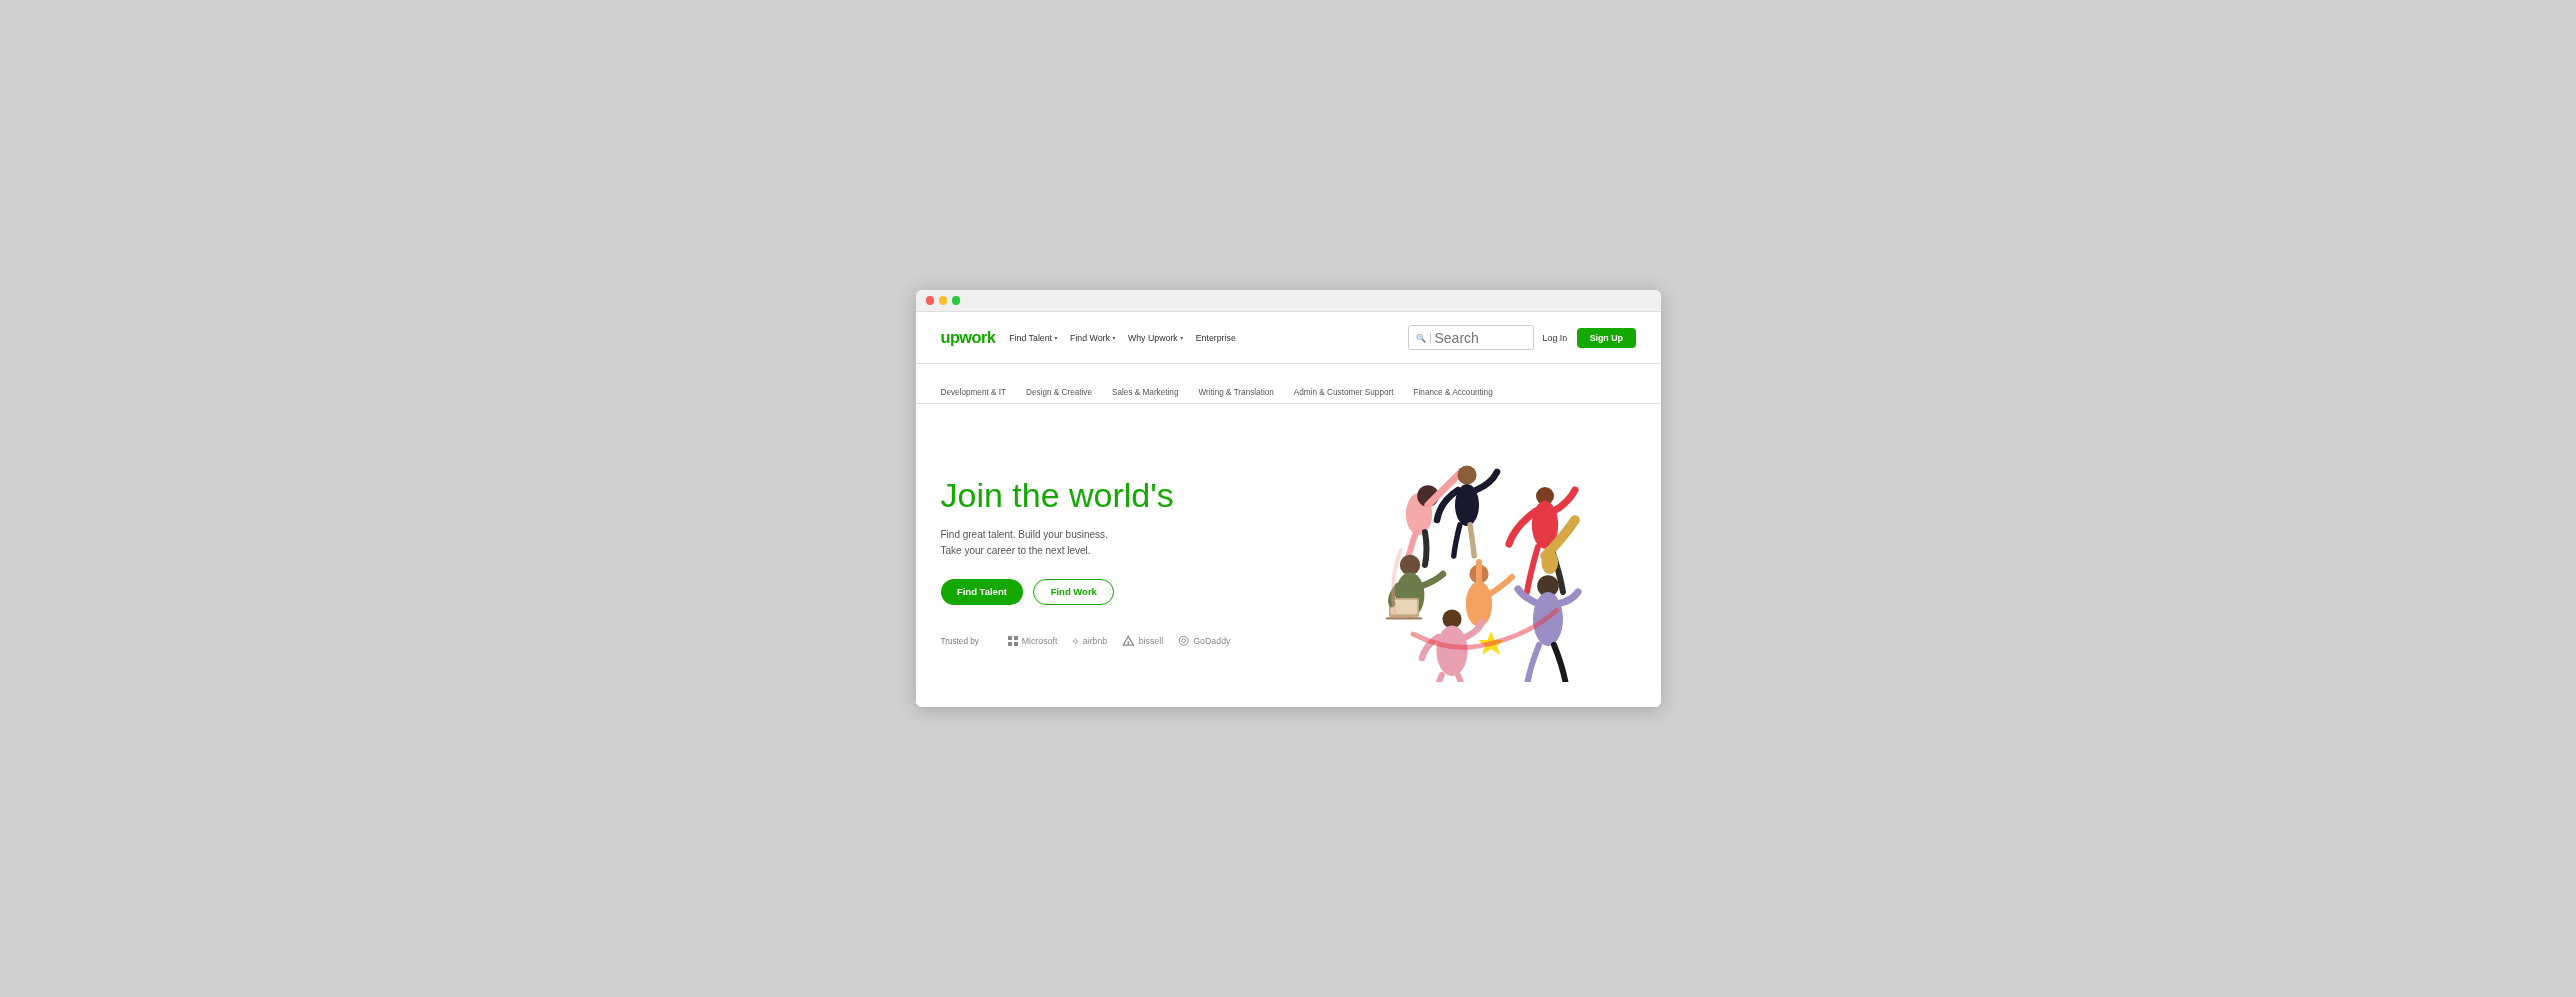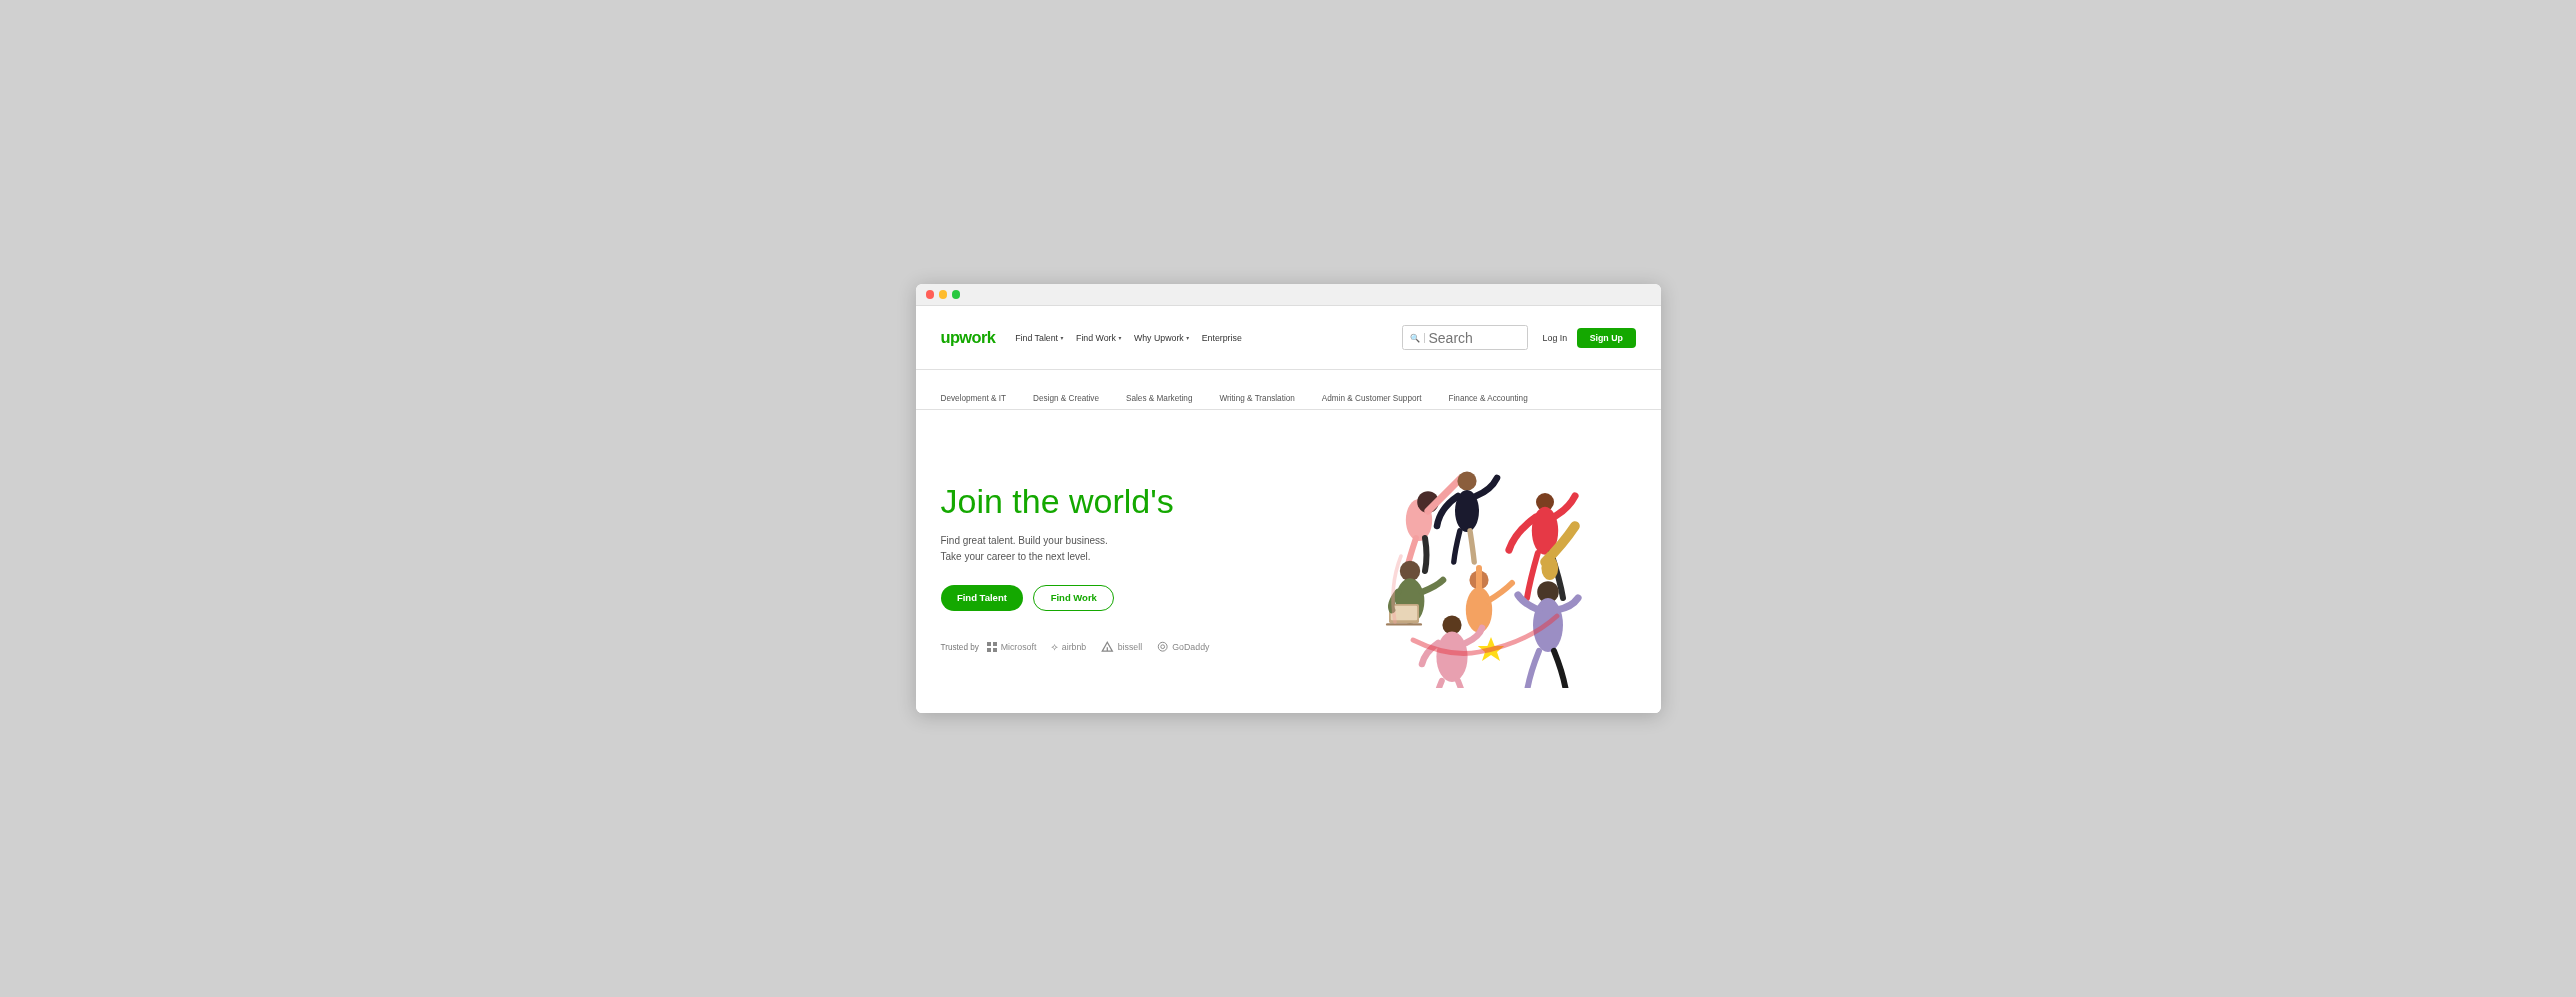--- a/index.html
+++ b/index.html
@@ -35,23 +35,23 @@
       display: inline-block;
     }
     .traffic-light.red { background: #ff5f57; }
     .traffic-light.yellow { background: #febc2e; }
     .traffic-light.green { background: #28c840; }
 
     
     .navbar {
       display: flex;
       align-items: center;
-      padding: 19px 25px;
+      padding: 13px 25px;
       border-bottom: 0.6px solid #e0e0e0;
-      gap: 15px;
+      gap: 9px;
       background: #fff;
     }
 
     .logo {
       font-size: 16.4px;
       font-weight: 900;
       color: #14a800;
       letter-spacing: -0.6px;
       margin-right: 5px;
     }
@@ -129,21 +129,21 @@
       border-radius: 4px;
       padding: 5px 12.6px;
       font-size: 8.8px;
       font-weight: 600;
       cursor: pointer;
     }
 
     
     .category-nav {
       display: flex;
-      gap: 27px;
+      gap: 20px;
       padding: 6.3px 25px;
       border-bottom: 0.6px solid #e0e0e0;
       background: #fff;
       margin-top: 17px;
     }
 
     .category-link {
       font-size: 8.2px;
       color: #555;
       cursor: pointer;
@@ -205,21 +205,21 @@
       border-radius: 19px;
       padding: 6.3px 16.4px;
       font-size: 9.5px;
       font-weight: 600;
       cursor: pointer;
     }
 
     .trusted-section {
       display: flex;
       align-items: center;
-      gap: 8px;
+      gap: 29px;
       flex-wrap: wrap;
     }
 
     .trusted-label {
       font-size: 8.2px;
       color: #777;
     }
 
     .trusted-logos {
       display: flex;

